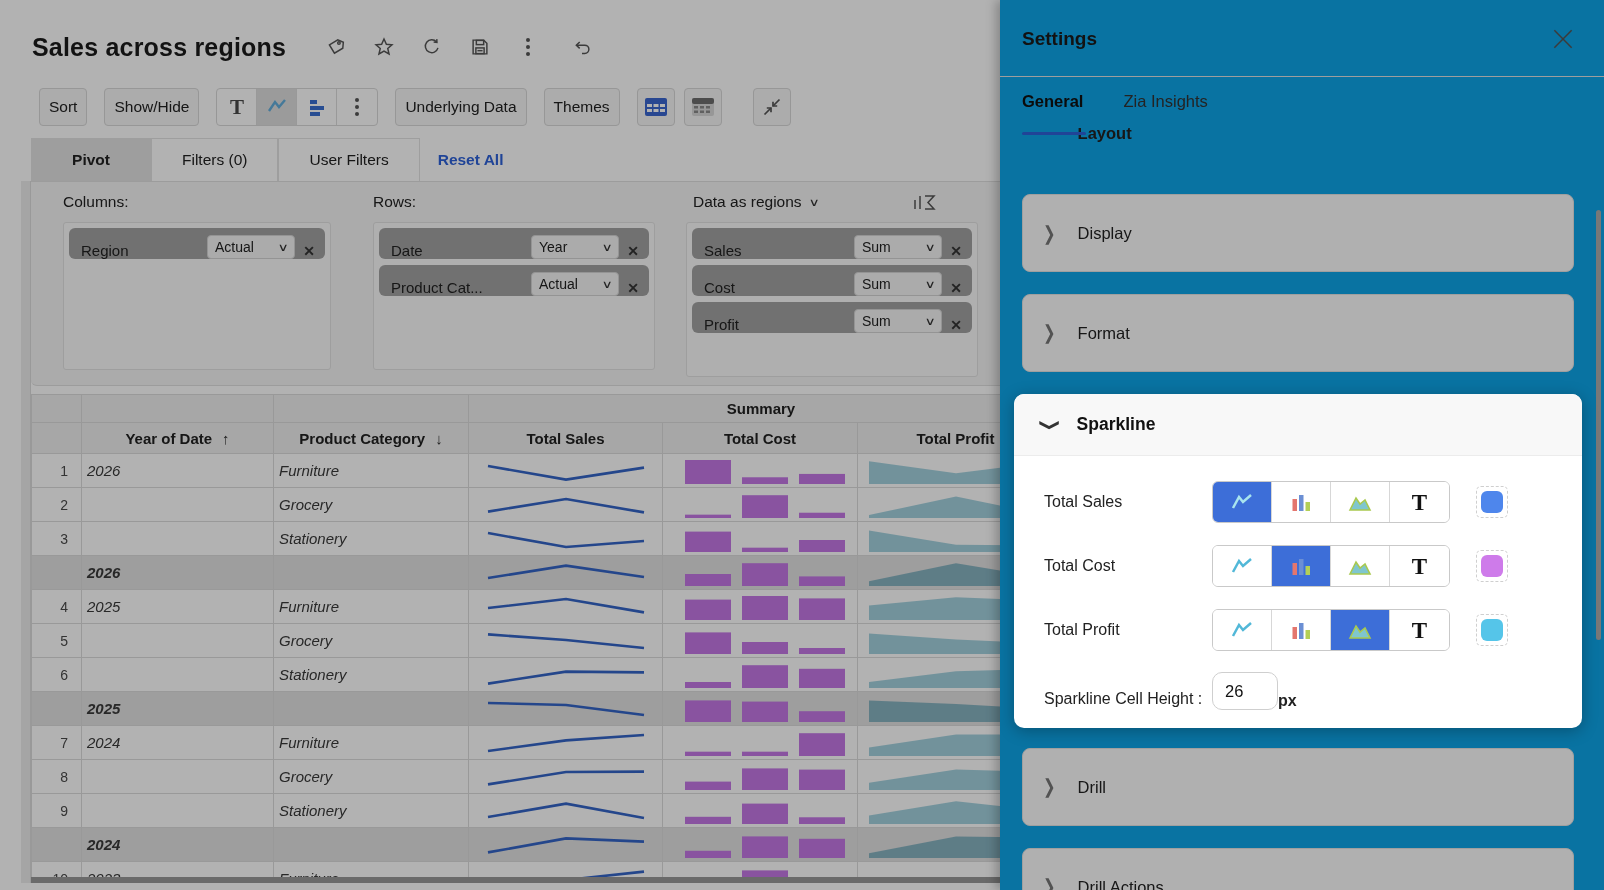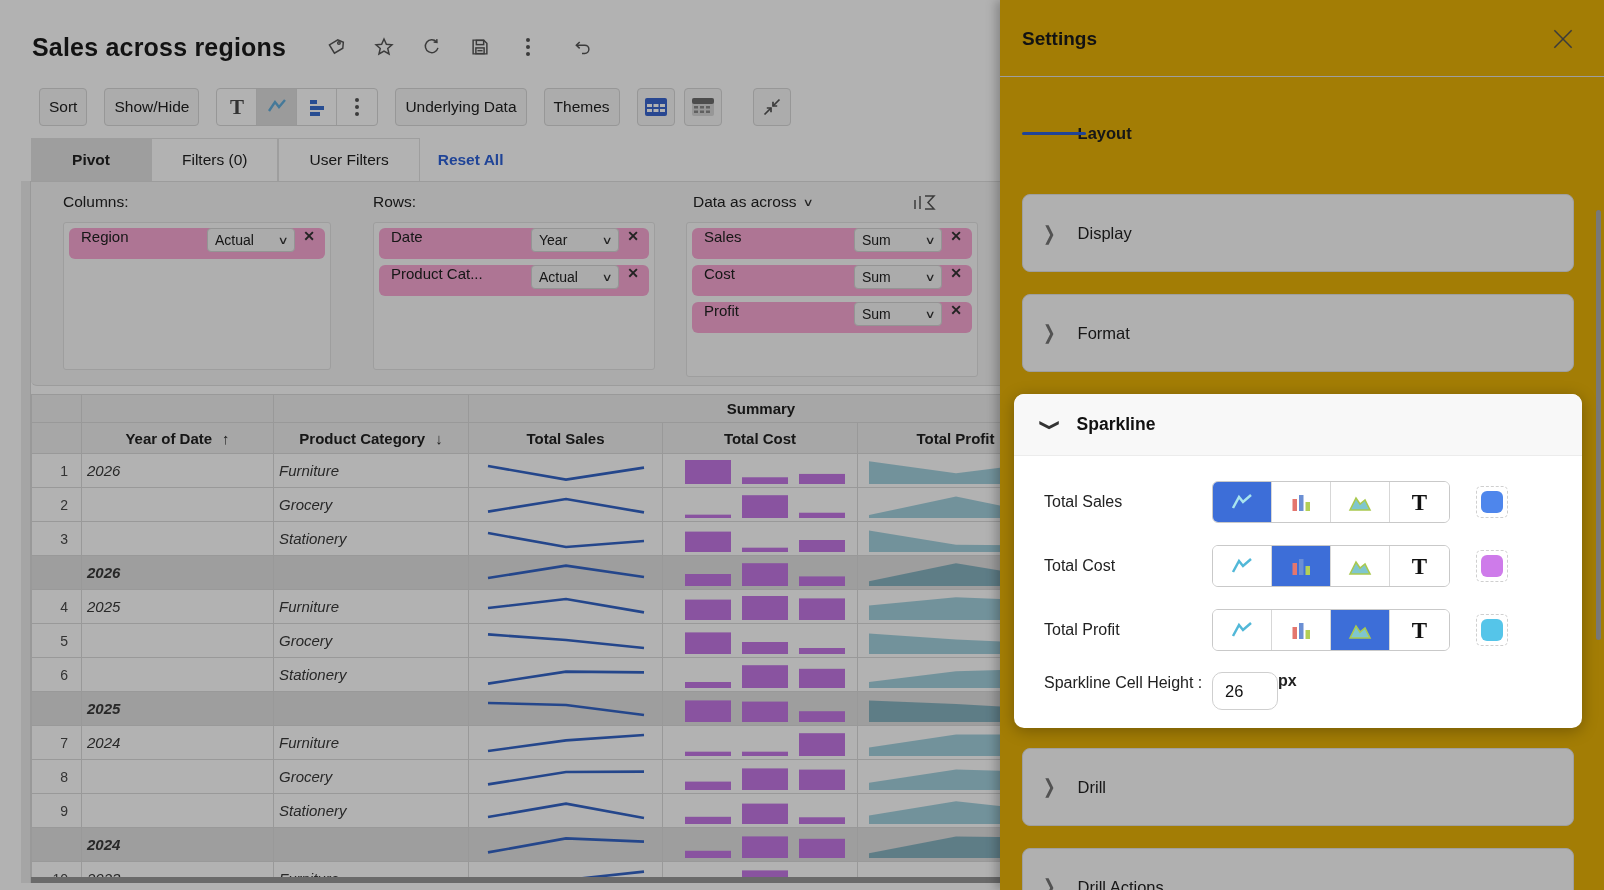--- a/index.html
+++ b/index.html
@@ -33,21 +33,21 @@
   .tabstrip { position:absolute; left:10px; top:122px; width:990px; height:43px; display:flex; align-items:flex-end; }
   .ptab { height:43px; min-width:120px; padding:0 30px; display:flex; align-items:center; justify-content:center;
           font-size:15.5px; color:#222; background:#fff; border:1px solid #E2E2E2; border-bottom:none; cursor:pointer; }
   .ptab.active { background:#E3E3E3; font-weight:700; border-color:#E3E3E3; }
   .reset-link { margin-left:18px; margin-bottom:12px; font-size:15.5px; color:#2E62D9; font-weight:600; cursor:pointer; }
 
   
   .fields { position:absolute; left:10px; top:165px; width:994px; height:205px; background:#F5F5F5; border-top:1px solid #E0E0E0; border-bottom:1px solid #E0E0E0; border-bottom-left-radius:6px; }
   .shelf-label { position:absolute; font-size:15.5px; color:#222; }
   .well { position:absolute; background:#FBFBFB; border:1px solid #E3E3E3; border-radius:3px; padding:5px; }
-  .chip { height:31px; background:#f9a8d4; border-radius:6px; display:flex; align-items:flex-start; padding:0 6px 0 12px; margin-bottom:6px; }
+  .chip { height:31px; background:#a3a3a3; border-radius:6px; display:flex; align-items:flex-end; padding:0 6px 0 12px; margin-bottom:6px; }
   .chip-name { font-size:15px; color:#222; flex:1 1 auto; white-space:nowrap; overflow:hidden; }
   .chip-select { height:24px; min-width:88px; background:#F5F5F5; border:1px solid #D4D4D4; border-radius:4px;
                  display:flex; align-items:center; justify-content:space-between; padding:0 7px; font-size:14px; color:#222; cursor:pointer; }
   .chip-caret { font-size:11px; color:#333; transform:scaleX(1.4); }
   .chip-x { width:20px; text-align:center; font-size:14px; font-weight:700; color:#333; cursor:pointer; margin-left:4px; }
   .data-head { position:absolute; display:flex; align-items:center; gap:8px; font-size:15.5px; color:#222; cursor:pointer; }
   .sum-ic { position:absolute; cursor:pointer; }
 
   
   .grid-wrap { position:absolute; left:10px; top:378px; width:994px; height:506px; overflow:hidden; }
@@ -58,21 +58,21 @@
   .grid td { height:33px; background:#fff; color:#3a3a3a; padding:0; }
   .grid td.txt { padding-left:5px;font-style:italic; }
   .grid td.numcell { text-align:right; padding-right:13px; color:#4a4a4a; font-size:14px; background:#fff; }
   .grid tr.subtotal td { background:#E2E2E2; font-weight:700; }
   .grid td.spark { padding:0; }
   .spark-box { display:flex; align-items:center; justify-content:center; height:33px; }
   .sortArrow { font-weight:400; font-size:15px; margin-left:10px; color:#333; }
   .hscroll { position:absolute; left:10px; bottom:0; width:994px; height:6px; background:#989898; }
 
   
-  .settings { position:absolute; left:1000px; top:0; width:604px; height:890px; background:#eab308;
+  .settings { position:absolute; left:1000px; top:0; width:604px; height:890px; background:#0ea5e9;
               box-shadow:-4px 0 10px rgba(0,0,0,.25); }
   .set-head { position:absolute; left:0; top:0; width:100%; height:77px; border-bottom:1px solid #E2E2E2; }
   .set-title { position:absolute; left:22px; top:28px; font-size:19px; font-weight:700; color:#1b1b1b; }
   .set-close { position:absolute; right:28px; top:26px; width:26px; height:26px; color:#555; cursor:pointer; }
   .set-close svg { width:26px; height:26px; stroke:#555; stroke-width:1.4; }
   .set-tabs { position:absolute; left:22px; top:92px; display:flex; gap:40px; }
   .set-tab { font-size:16.5px; color:#333; padding-bottom:12px; cursor:pointer; }
   .set-tab.active { font-weight:700; color:#111; }
   .tab-underline { position:absolute; left:22px; top:132px; width:64px; height:3px; background:#2E62D9; border-radius:2px; z-index:5; }
 
@@ -94,21 +94,21 @@
   .metric-label { flex:0 0 168px; font-size:16px; color:#222; }
   .type-group { display:flex; border:1px solid #C9C9C9; border-radius:6px; overflow:hidden; height:42px; }
   .type-btn { width:59px; height:42px; background:#fff; display:flex; align-items:center; justify-content:center;
               border-right:1px solid #D7D7D7; cursor:pointer; }
   .type-btn:last-child { border-right:none; }
   .type-btn.sel { background:#3D6ED8; }
   .type-btn .tT { font-family:"Liberation Serif", serif; font-size:23px; font-weight:700; color:#111; }
   .swatch-outer { width:32px; height:32px; margin-left:26px; border:1px dashed #CFCFCF; border-radius:5px;
                   display:flex; align-items:center; justify-content:center; cursor:pointer; }
   .swatch { width:22px; height:22px; border-radius:6px; }
-  .height-row { display:flex; align-items:flex-start; margin-top:10px; }
+  .height-row { display:flex; align-items:flex-end; margin-top:10px; }
   .height-label { flex:0 0 168px; font-size:16px; color:#222; line-height:1.35; }
   .height-input { width:66px; height:38px; border:1px solid #CFCFCF; border-radius:10px; font-size:16.5px; color:#111;
                   padding-left:12px; font-family:"Liberation Sans", sans-serif; }
   .height-unit { font-size:16px; color:#222; font-weight:600; }
 
   .set-scrollbar { position:absolute; right:3px; top:210px; width:5px; height:430px; background:#ACACAC; border-radius:3px; }
 
   
   .dim { position:absolute; inset:0; background:rgba(0,0,0,0.30); z-index:50; pointer-events:none; }
 </style>
@@ -258,21 +258,21 @@
           <span class="chip-name">Product Cat...</span>
           <span class="chip-select">
             <span>Actual</span>
             <span class="chip-caret">∨</span>
           </span>
           <span class="chip-x">✕</span>
         </div>
       </div>
 
     <div class="data-head" style="left:662px; top:11px;">
-      <span>Data as across</span>
+      <span>Data as regions</span>
       <span class="chip-caret">∨</span>
     </div>
     <div class="sum-ic" style="left:880px; top:8px;">
       <svg width="28" height="24" viewBox="0 0 28 24" stroke="#555" stroke-width="1.5" fill="none">
           <line x1="4" y1="19" x2="4" y2="10"></line>
           <line x1="9" y1="19" x2="9" y2="6"></line>
           <path d="M14 6 h9 l-6 6.5 6 6.5 h-9"></path>
         </svg>
     </div>
     <div class="well" style="left:655px; top:40px; width:292px; height:155px;" id="well-data">
@@ -703,20 +703,24 @@
 <div class="settings">
   <div class="set-head">
     <div class="set-title">Settings</div>
     <div class="set-close">
       <svg viewBox="0 0 24 24" fill="none">
           <line x1="4" y1="4" x2="20" y2="20"></line>
           <line x1="20" y1="4" x2="4" y2="20"></line>
         </svg>
     </div>
   </div>
+  <div class="set-tabs">
+    <div class="set-tab active">General</div>
+    <div class="set-tab">Zia Insights</div>
+  </div>
   <div class="tab-underline"></div>
 
   <div class="set-scroll">
     <div class="acc clip">
       <span class="chev" style="visibility:hidden;">❯</span>
       <span class="acc-label">Layout</span>
     </div>
     <div class="acc">
       <span class="chev">❯</span>
       <span class="acc-label">Display</span>

